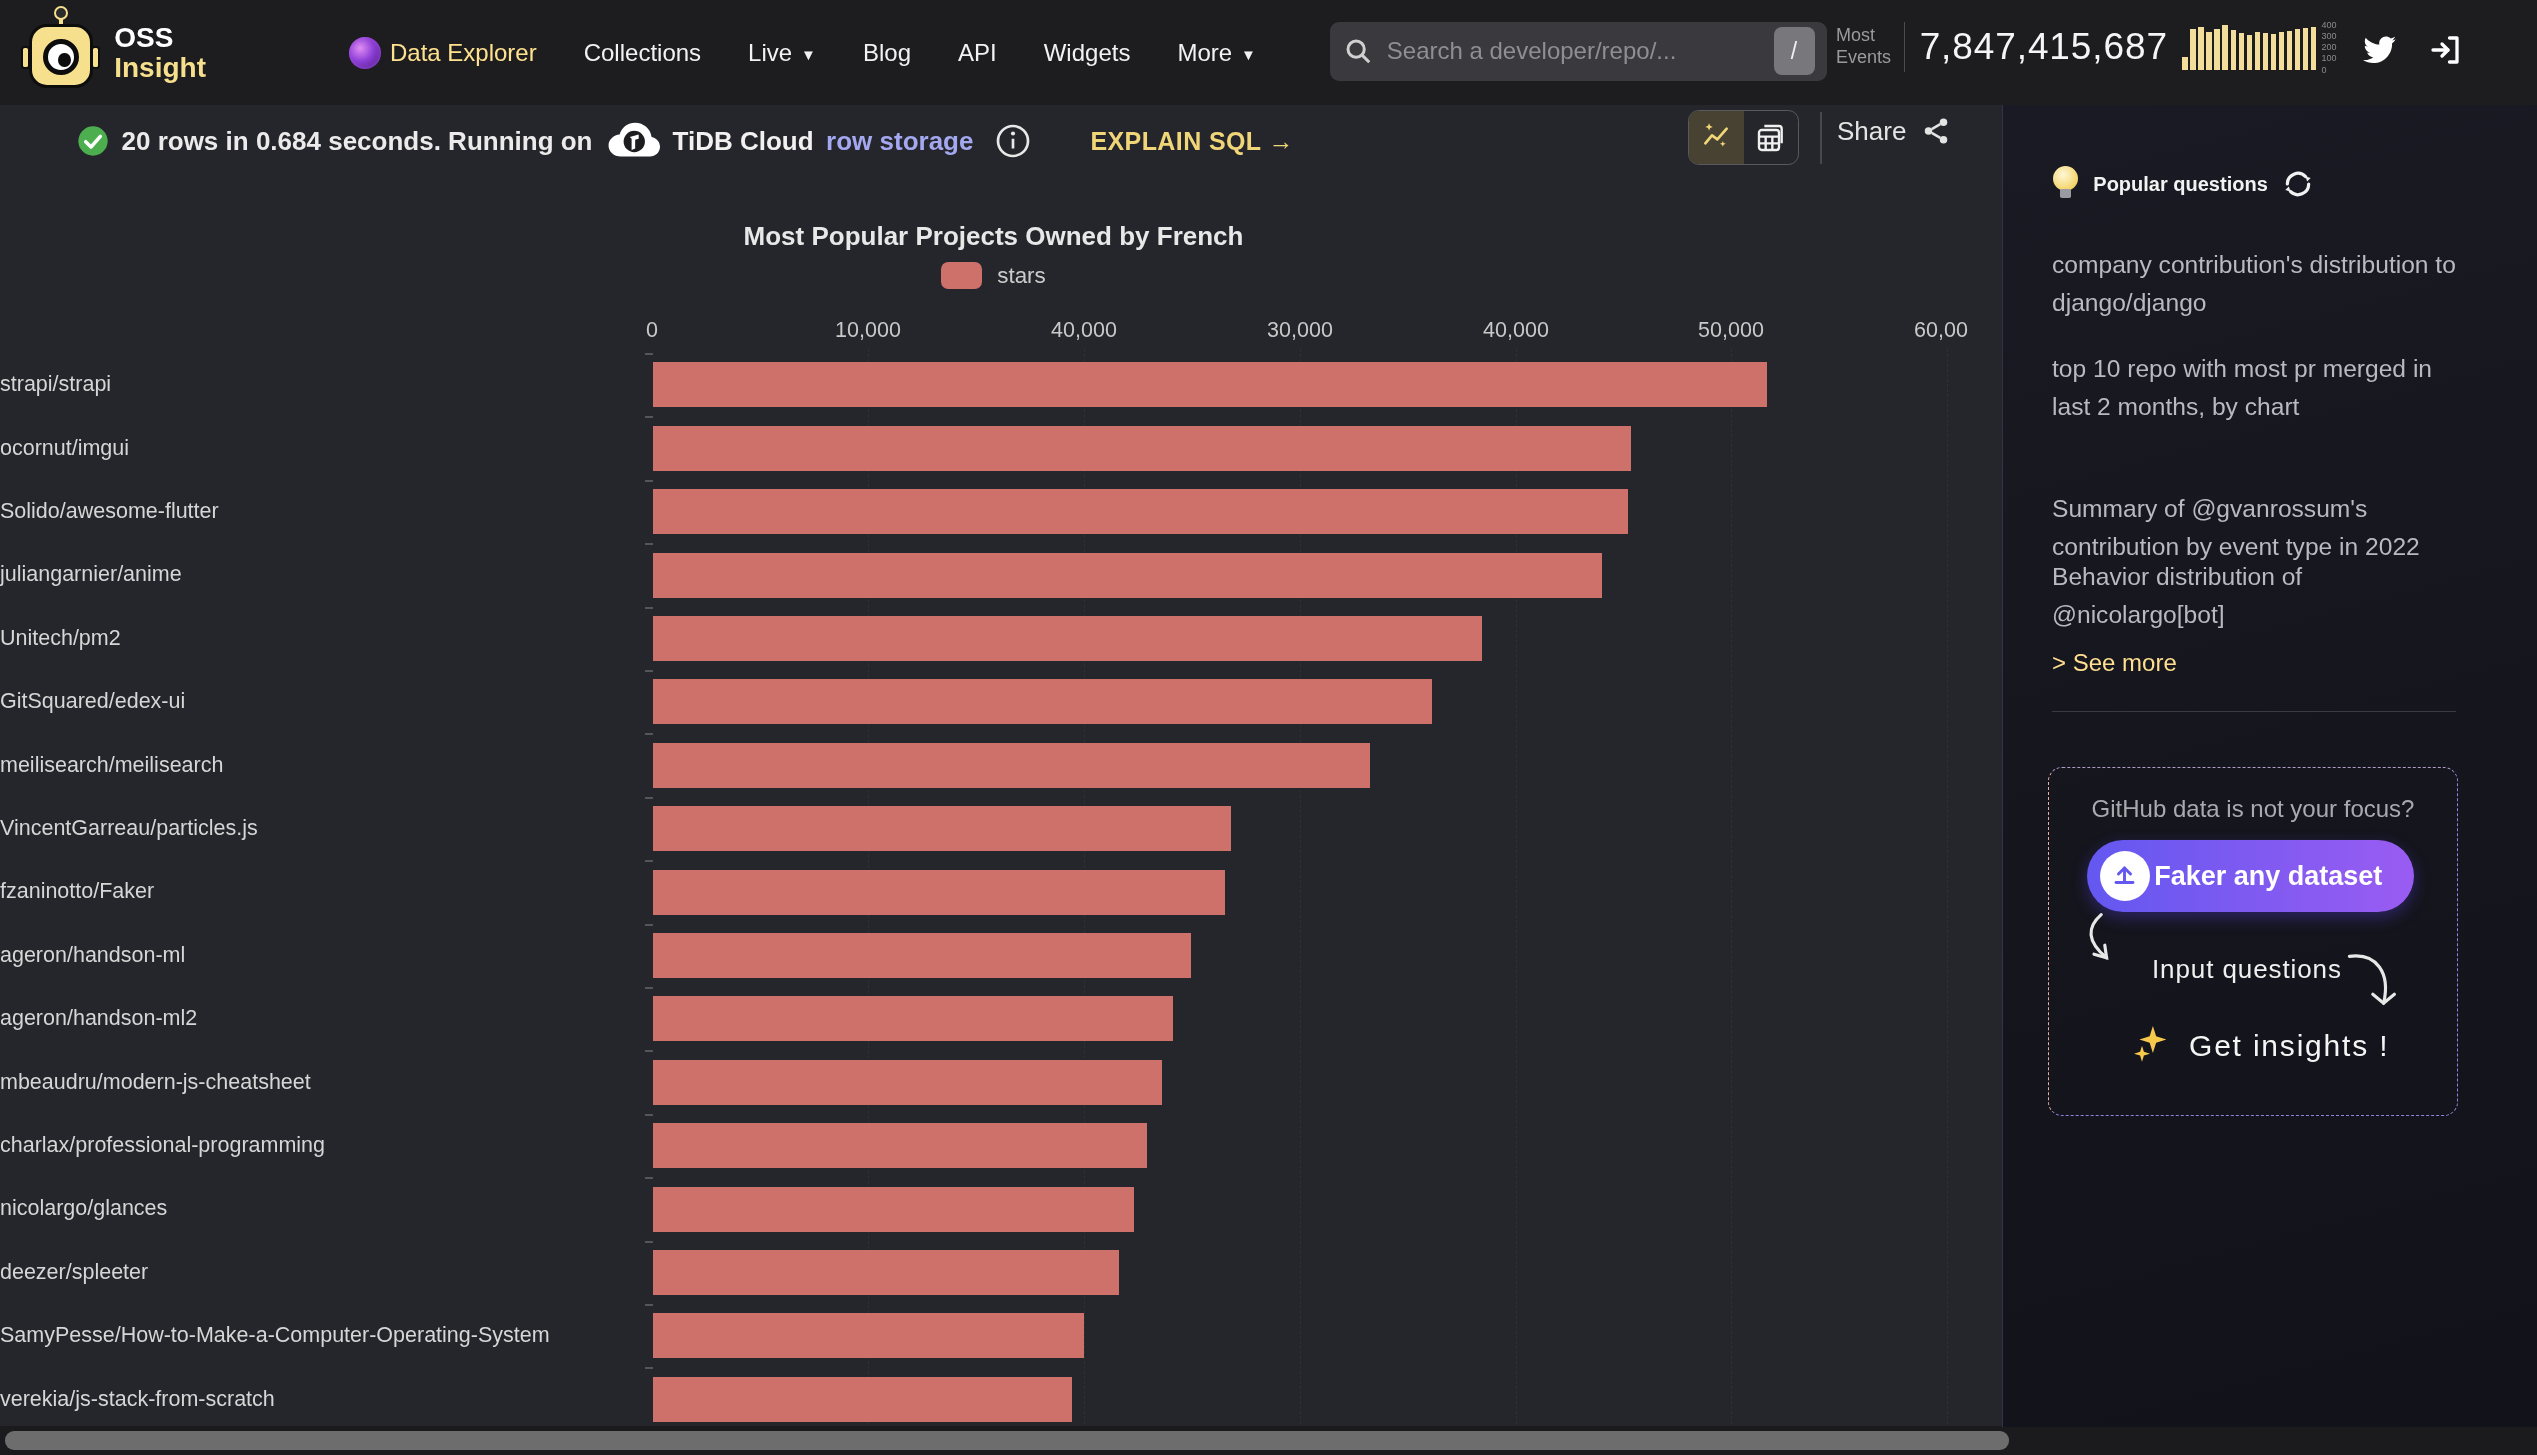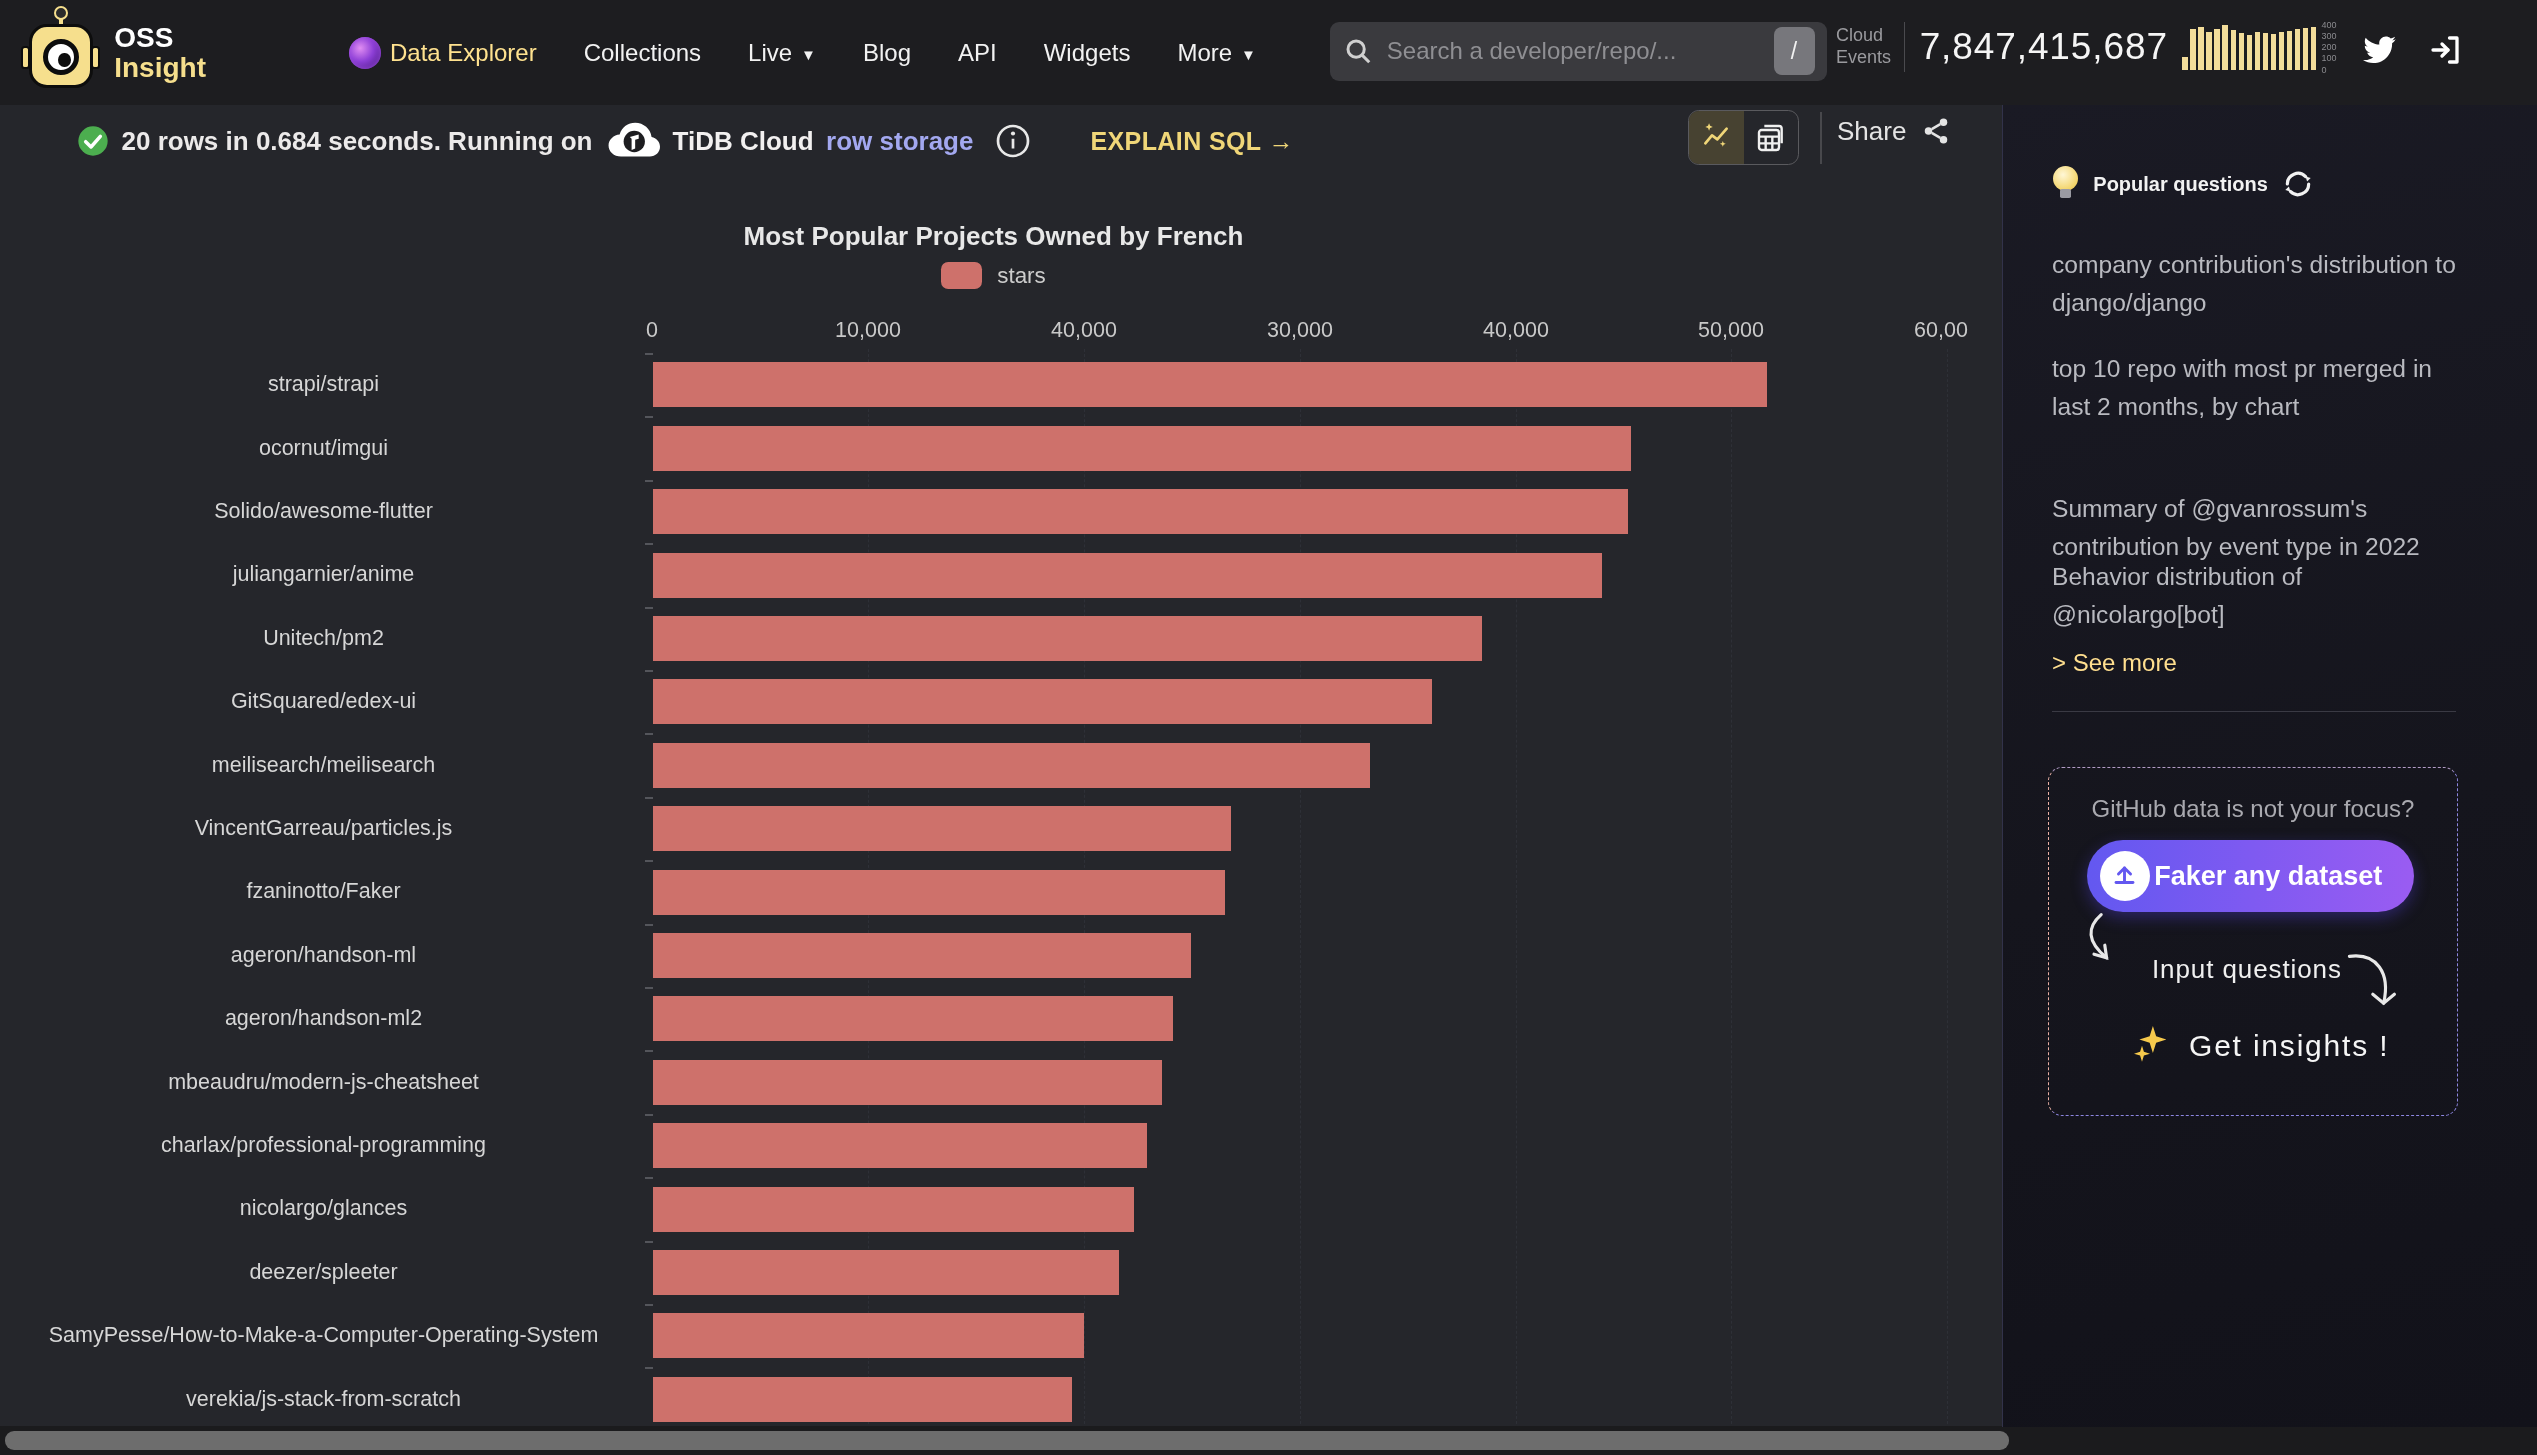--- a/index.html
+++ b/index.html
@@ -58,21 +58,21 @@
 
   
   .chart-title { position:absolute; left:54px; top:221px; width:1879px; text-align:center; font-size:26px; font-weight:700; color:#e8e8e8; }
   .legend { position:absolute; left:54px; top:262px; width:1879px; display:flex; align-items:center; justify-content:center; gap:15px; cursor:pointer; }
   .legend .swatch { width:41px; height:27px; border-radius:7.2px; background:#ce716b; }
   .legend .ltext { font-size:22.4px; color:#cccccc; }
   #plot { position:absolute; left:0; top:0; width:1968px; height:1456px; overflow:hidden; }
   .axis-label { position:absolute; top:318px; transform:translateX(-50%); font-size:21.5px; color:#c9c9c9; white-space:nowrap; }
   .gridline { position:absolute; top:349px; height:1080px; width:0; border-left:1.8px dashed #2e3037; }
   .axis-tick { position:absolute; width:8px; height:1.8px; background:#54555b; }
-  .bar-label { position:absolute; width:647px; text-align:center; font-size:21.5px; color:#d6d6d6; white-space:nowrap; }
+  .bar-label { position:absolute; width:647px; text-align:left; font-size:21.5px; color:#d6d6d6; white-space:nowrap; }
   .bar { position:absolute; left:653px; height:45px; background:#ce716b; }
 
   
   .hscroll-track { position:absolute; left:0; top:1426px; width:2538px; height:29.5px; background:#1b1b1d; }
   .hscroll-thumb { position:absolute; left:5.4px; top:4.5px; width:2004px; height:19px; border-radius:9px; background:#6d6d6d; cursor:pointer; }
 
   
   .sidebar { position:absolute; left:2002px; top:105px; width:535px; height:1322px; background:linear-gradient(165deg,#1a1a24 0%,#15151d 55%,#12121a 100%); border-left:1.8px solid #32324a; }
   .sb-head { position:absolute; left:49px; top:61px; display:flex; align-items:center; gap:14.3px; }
   .sb-title { font-size:20px; font-weight:700; color:#f2f2f2; }
@@ -148,21 +148,21 @@
       <svg width="30" height="30" viewBox="0 0 24 24" fill="none" stroke="#d0d0d0" stroke-width="2.4">
           <circle cx="10.5" cy="10.5" r="6.5"></circle>
           <line x1="15.5" y1="15.5" x2="21" y2="21"></line>
         </svg>
       <input type="text" placeholder="Search a developer/repo/..." style="">
       <div class="keycap">/</div>
     </div>
 
     <div class="total-events">
       <div class="te-label">
-        <div>Cloud</div>
+        <div>Most</div>
         <div>Events</div>
       </div>
       <div class="te-divider"></div>
       <div class="te-number">7,847,415,687</div>
       <div class="spark">
         <div class="bars" id="sparkbars">
             <i style="height: 13.4px;"></i>
             <i style="height: 41px;"></i>
             <i style="height: 43px;"></i>
             <i style="height: 38px;"></i>

